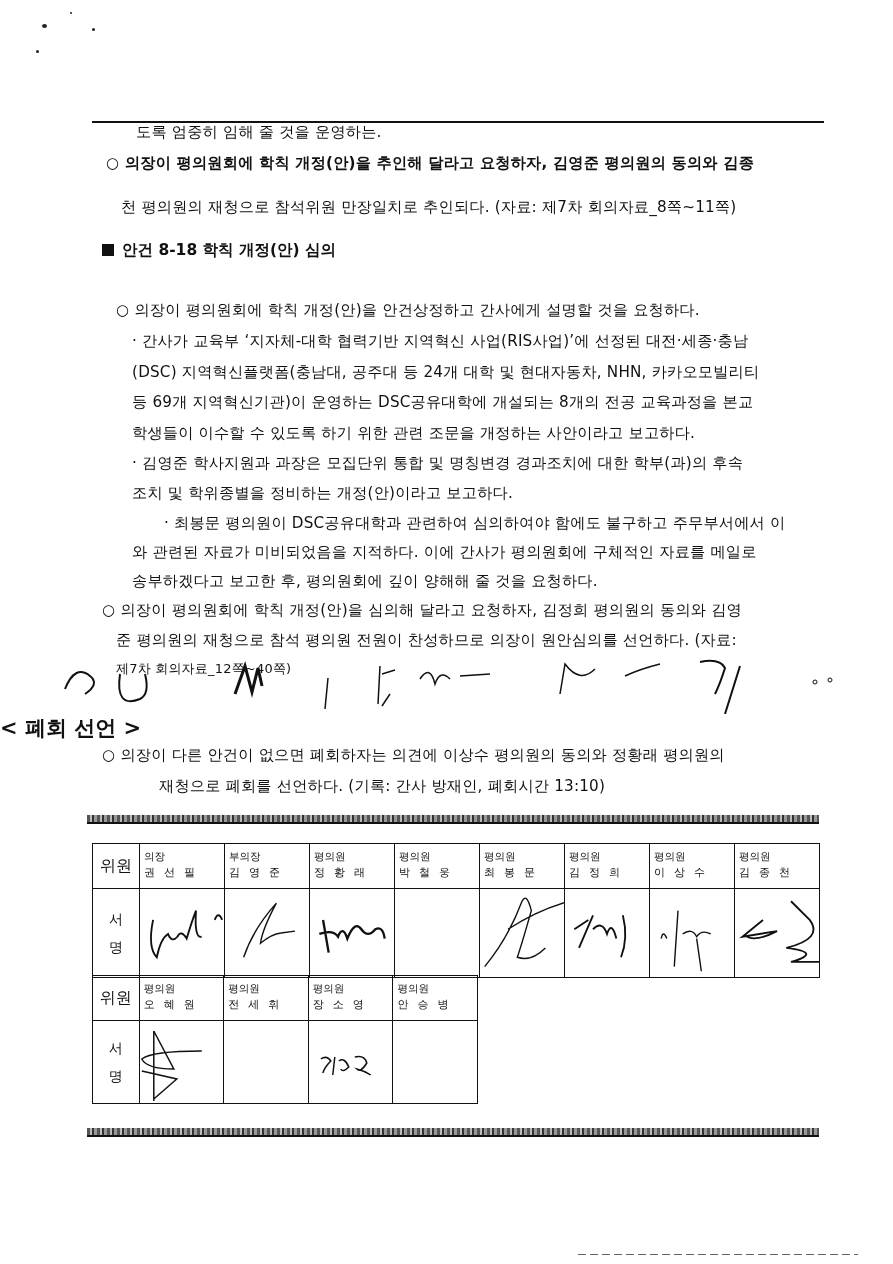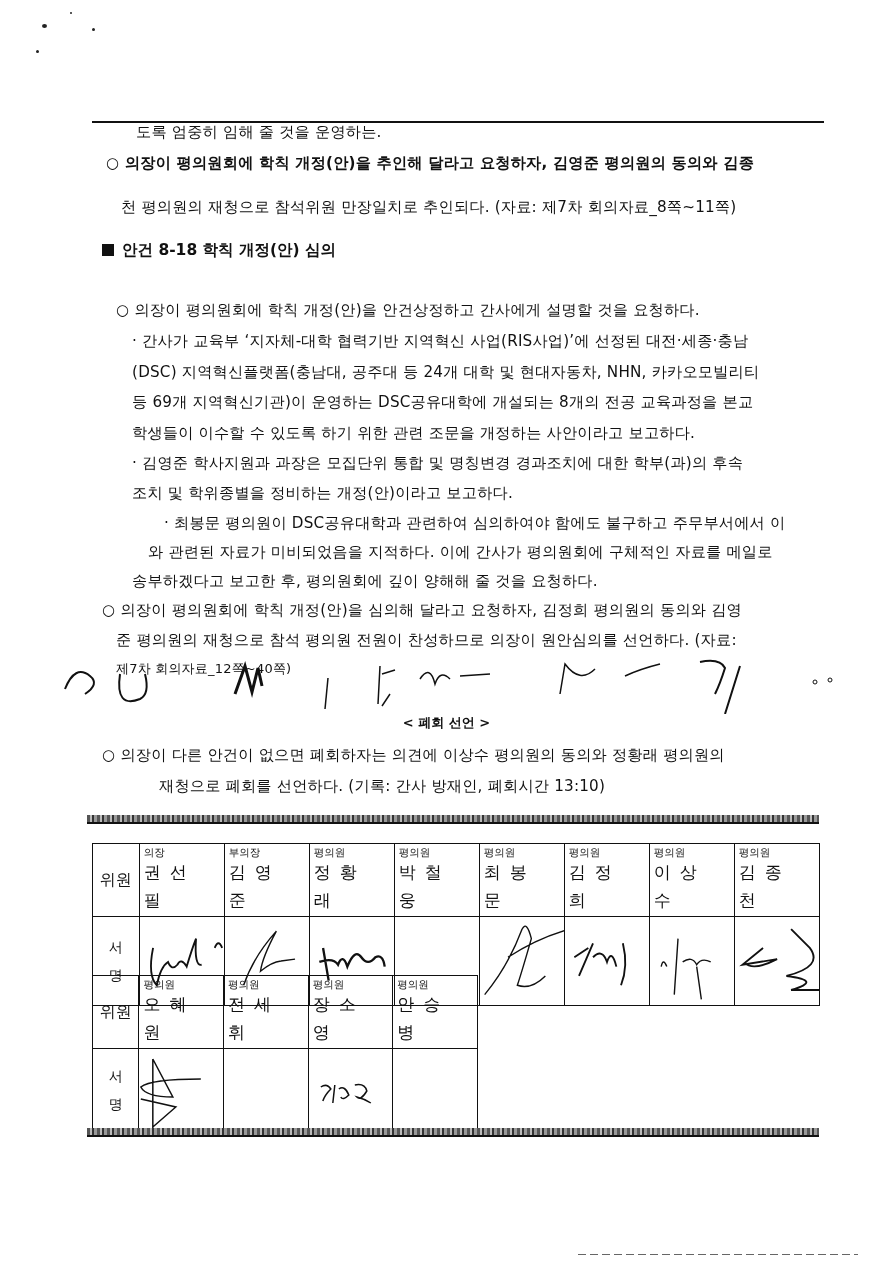--- a/index.html
+++ b/index.html
@@ -3,30 +3,30 @@
 <meta charset="utf-8">
 <style>
   html, body { margin:0; padding:0; background:#ffffff; }
   body { width:893px; height:1264px; position:relative; overflow:hidden;
          font-family:"DejaVu Sans", sans-serif; color:#111; }
   .speck { position:absolute; background:#222; border-radius:50%; }
   .hr-top { position:absolute; left:92px; top:121px; width:732px; height:2px; background:#111; }
   .line { position:absolute; font-size:15.2px; white-space:nowrap; letter-spacing:0.2px; }
   .heading { position:absolute; font-size:15.5px; font-weight:bold; white-space:nowrap; }
   .heading .sq { display:inline-block; width:12px; height:12px; background:#111; margin-right:8px; vertical-align:-1px; }
-  .center { position:absolute; left:0; width:893px; text-align:center; font-size:13px; font-weight:bold; }
+  .center { position:absolute; left:0; width:893px; text-align:left; font-size:21px; font-weight:bold; }
   .noise-bar { position:absolute; left:87px; width:732px; height:7px;
                background:repeating-linear-gradient(90deg,#555 0 3px,#bbb 3px 5px,#333 5px 7px,#999 7px 10px);
                border-bottom:2px solid #111; }
   table.sig { position:absolute; border-collapse:collapse; }
   table.sig td { border:1.5px solid #111; padding:0; vertical-align:middle; }
   table.sig td.lab { width:48px; text-align:center; font-size:16px; }
   table.sig td.name { width:80px; height:40px; padding:2px 4px; }
   table.sig td.name .role { font-size:10.5px; display:block; line-height:12px; }
-  table.sig td.name .nm { font-size:17px; letter-spacing:9px; display:block; line-height:28px; }
+  table.sig td.name .nm { font-size:11px; letter-spacing:9px; display:block; line-height:20px;font-family:Liberation Serif, serif; }
   table.sig td.sigcell { height:88px; position:relative; }
   table.sig td.lab2 { text-align:center; font-size:14px; line-height:28px; }
   .sigsvg { position:absolute; left:0; top:0; width:100%; height:100%; }
   .scrawl { position:absolute; left:60px; top:654px; width:800px; height:60px; }
   .footline { position:absolute; left:578px; top:1254px; width:280px; height:1px; background:repeating-linear-gradient(90deg,#666 0 8px,transparent 8px 12px); }
 </style>
 </head>
 <body>
 
 <div class="speck" style="left:42px;top:24px;width:5px;height:4px;"></div>
@@ -45,21 +45,21 @@
 </div>
 
 <div class="line" style="left:116px;top:300px;">○ 의장이 평의원회에 학칙 개정(안)을 안건상정하고 간사에게 설명할 것을 요청하다.</div>
 <div class="line" style="left:132px;top:331px;">· 간사가 교육부 ‘지자체-대학 협력기반 지역혁신 사업(RIS사업)’에 선정된 대전·세종·충남</div>
 <div class="line" style="left:132px;top:362px;">(DSC) 지역혁신플랫폼(충남대, 공주대 등 24개 대학 및 현대자동차, NHN, 카카오모빌리티</div>
 <div class="line" style="left:132px;top:392px;">등 69개 지역혁신기관)이 운영하는 DSC공유대학에 개설되는 8개의 전공 교육과정을 본교</div>
 <div class="line" style="left:132px;top:423px;">학생들이 이수할 수 있도록 하기 위한 관련 조문을 개정하는 사안이라고 보고하다.</div>
 <div class="line" style="left:132px;top:453px;">· 김영준 학사지원과 과장은 모집단위 통합 및 명칭변경 경과조치에 대한 학부(과)의 후속</div>
 <div class="line" style="left:132px;top:483px;">조치 및 학위종별을 정비하는 개정(안)이라고 보고하다.</div>
 <div class="line" style="left:132px;top:513px;margin-left:32px;">· 최봉문 평의원이 DSC공유대학과 관련하여 심의하여야 함에도 불구하고 주무부서에서 이</div>
-<div class="line" style="left:148px;top:542px;">와 관련된 자료가 미비되었음을 지적하다. 이에 간사가 평의원회에 구체적인 자료를 메일로</div>
+<div class="line" style="left:132px;top:542px;">와 관련된 자료가 미비되었음을 지적하다. 이에 간사가 평의원회에 구체적인 자료를 메일로</div>
 <div class="line" style="left:132px;top:571px;">송부하겠다고 보고한 후, 평의원회에 깊이 양해해 줄 것을 요청하다.</div>
 <div class="line" style="left:102px;top:600px;">○ 의장이 평의원회에 학칙 개정(안)을 심의해 달라고 요청하자, 김정희 평의원의 동의와 김영</div>
 <div class="line" style="left:116px;top:630px;">준 평의원의 재청으로 참석 평의원 전원이 찬성하므로 의장이 원안심의를 선언하다. (자료:</div>
 <div class="line" style="left:116px;top:660px;font-size:13px;">제7차 회의자료_12쪽~40쪽)</div>
 
 <svg class="scrawl" viewBox="0 0 800 60">
   <path d="M5 35 Q15 10 30 22 Q40 30 25 40" stroke="#111" stroke-width="2" fill="none"></path>
   <path d="M60 20 Q55 55 80 45 Q90 40 85 20" stroke="#111" stroke-width="2" fill="none"></path>
   <path d="M175 40 L185 12 L192 38 L198 14 L202 32" stroke="#111" stroke-width="3" fill="none"></path>
   <path d="M268 24 L265 55" stroke="#111" stroke-width="1.5"></path>

